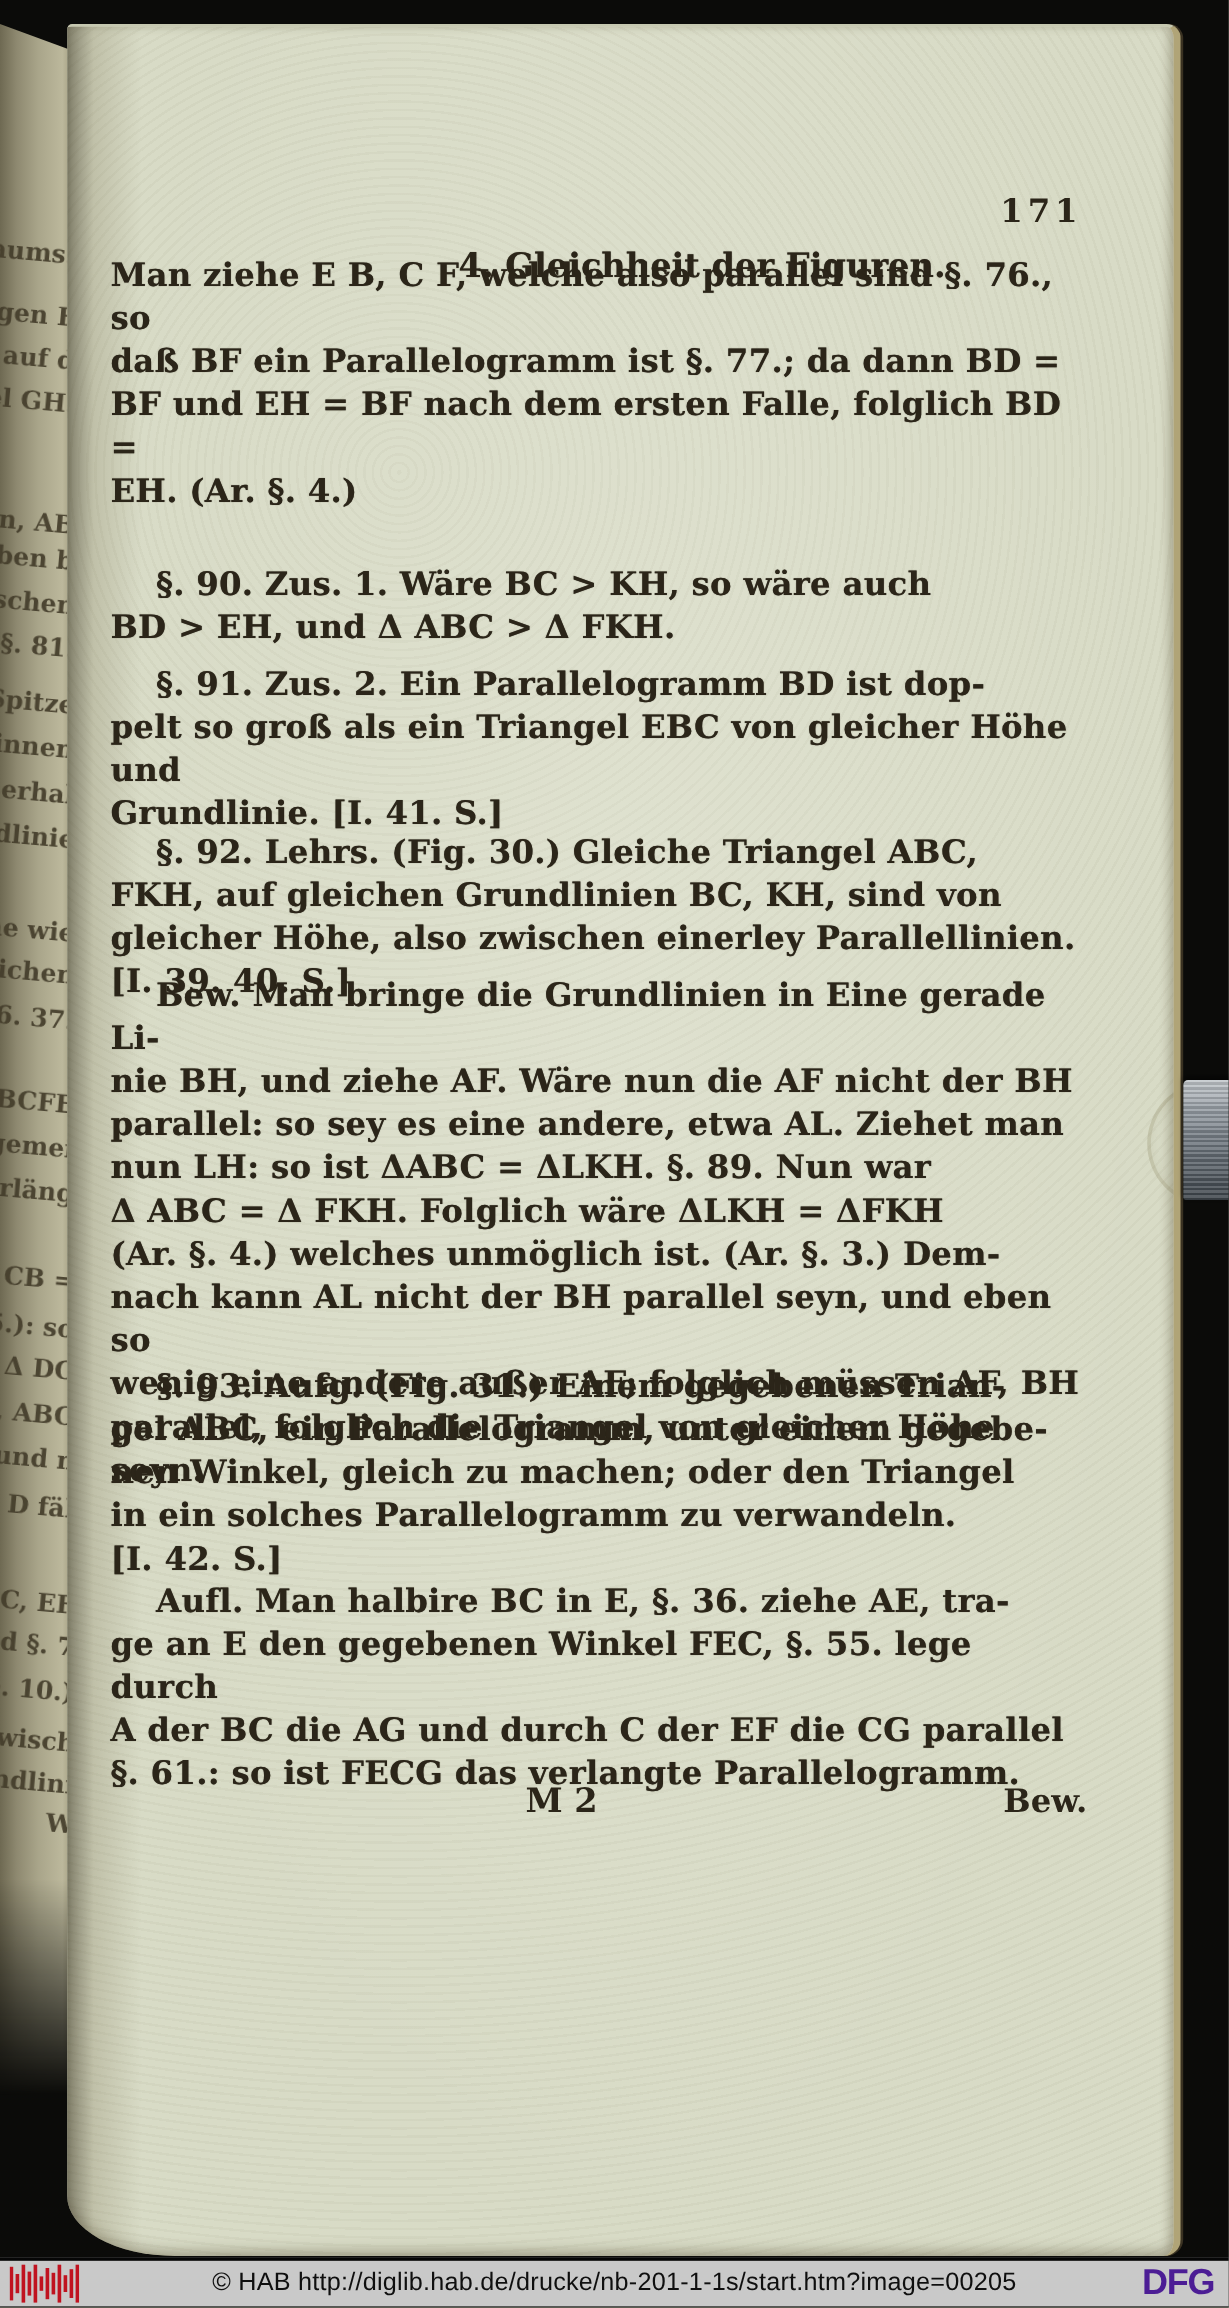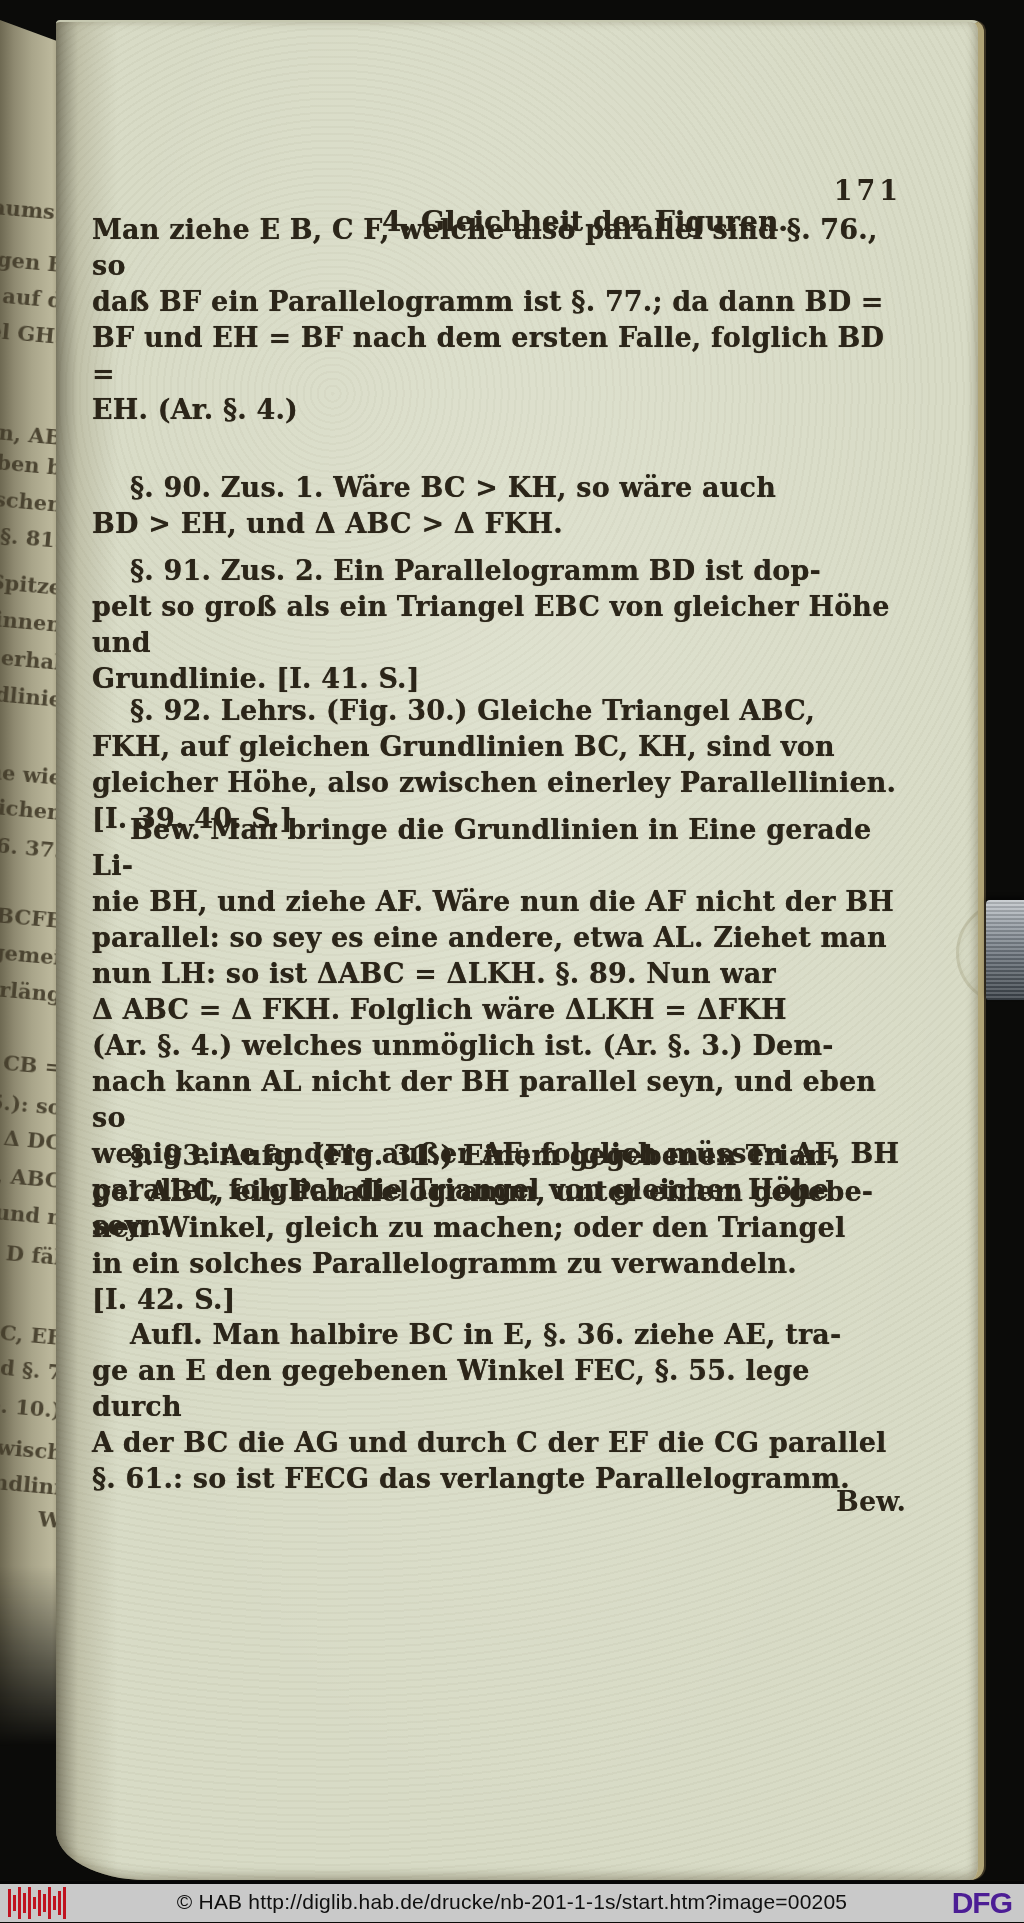--- a/index.html
+++ b/index.html
@@ -34,21 +34,21 @@
     border:3px solid rgba(125,113,72,.22);box-shadow:inset 0 0 8px rgba(125,113,72,.12);}
 
   
   .para{position:absolute;left:36px;width:816px;white-space:pre-line;
     font:700 27px "DejaVu Serif",serif;color:#2b2519;line-height:36px;
     letter-spacing:.2px;text-shadow:0 0 .7px rgba(43,37,25,.75);}
   .indent{text-indent:38px;}
   .page-head{position:absolute;left:36px;width:816px;top:138px;height:40px;}
   .head-title{position:absolute;left:16px;right:120px;text-align:right;
     font:700 28px "DejaVu Serif",serif;color:#2b2519;text-shadow:0 0 .7px rgba(43,37,25,.75);margin-top:45px;}
-  .head-num{position:absolute;right:6px;top:15px;font:700 27px "DejaVu Serif",serif;
+  .head-num{position:absolute;right:6px;top:1px;font:700 27px "DejaVu Serif",serif;
     color:#2b2519;letter-spacing:4px;}
   .sig-row{position:absolute;left:36px;width:816px;top:1462px;height:40px;}
   .sig-mark{position:absolute;left:0;right:0;text-align:center;transform:translateX(-32px);
     font:700 28px "DejaVu Serif",serif;color:#2b2519;}
   .catchword{position:absolute;right:2px;top:2px;font:700 27px "DejaVu Serif",serif;color:#2b2519;}
 
   
   .metal-clip{position:absolute;left:986px;top:900px;width:38px;height:100px;
     background:
       repeating-linear-gradient(180deg,rgba(255,255,255,.14) 0 2px,rgba(0,0,0,.12) 2px 4px),
@@ -135,20 +135,21 @@
 gel ABC,  ein Parallelogramm,  unter einem gegebe-
 nen Winkel,  gleich zu machen;  oder den Triangel
 in  ein  solches  Parallelogramm  zu  verwandeln.
 [I. 42. S.]</div>
   <div class="para indent" style="top:1295px">Aufl.  Man halbire BC in E, §. 36.  ziehe AE,  tra-
 ge an E den gegebenen Winkel FEC, §. 55.  lege durch
 A der BC die AG und durch C der EF die CG parallel
 §. 61.:  so ist FECG das verlangte Parallelogramm.</div>
 
   <div class="sig-row">
+    <span class="sig-mark">M 2</span>
     <span class="catchword">Bew.</span>
   </div>
 </div>
 
 <div class="metal-clip"></div>
 
 <div class="footer-bar">
   <span class="hab-logo">
     <svg width="58" height="32" viewBox="0 0 58 32">
       <g fill="#c01320">

